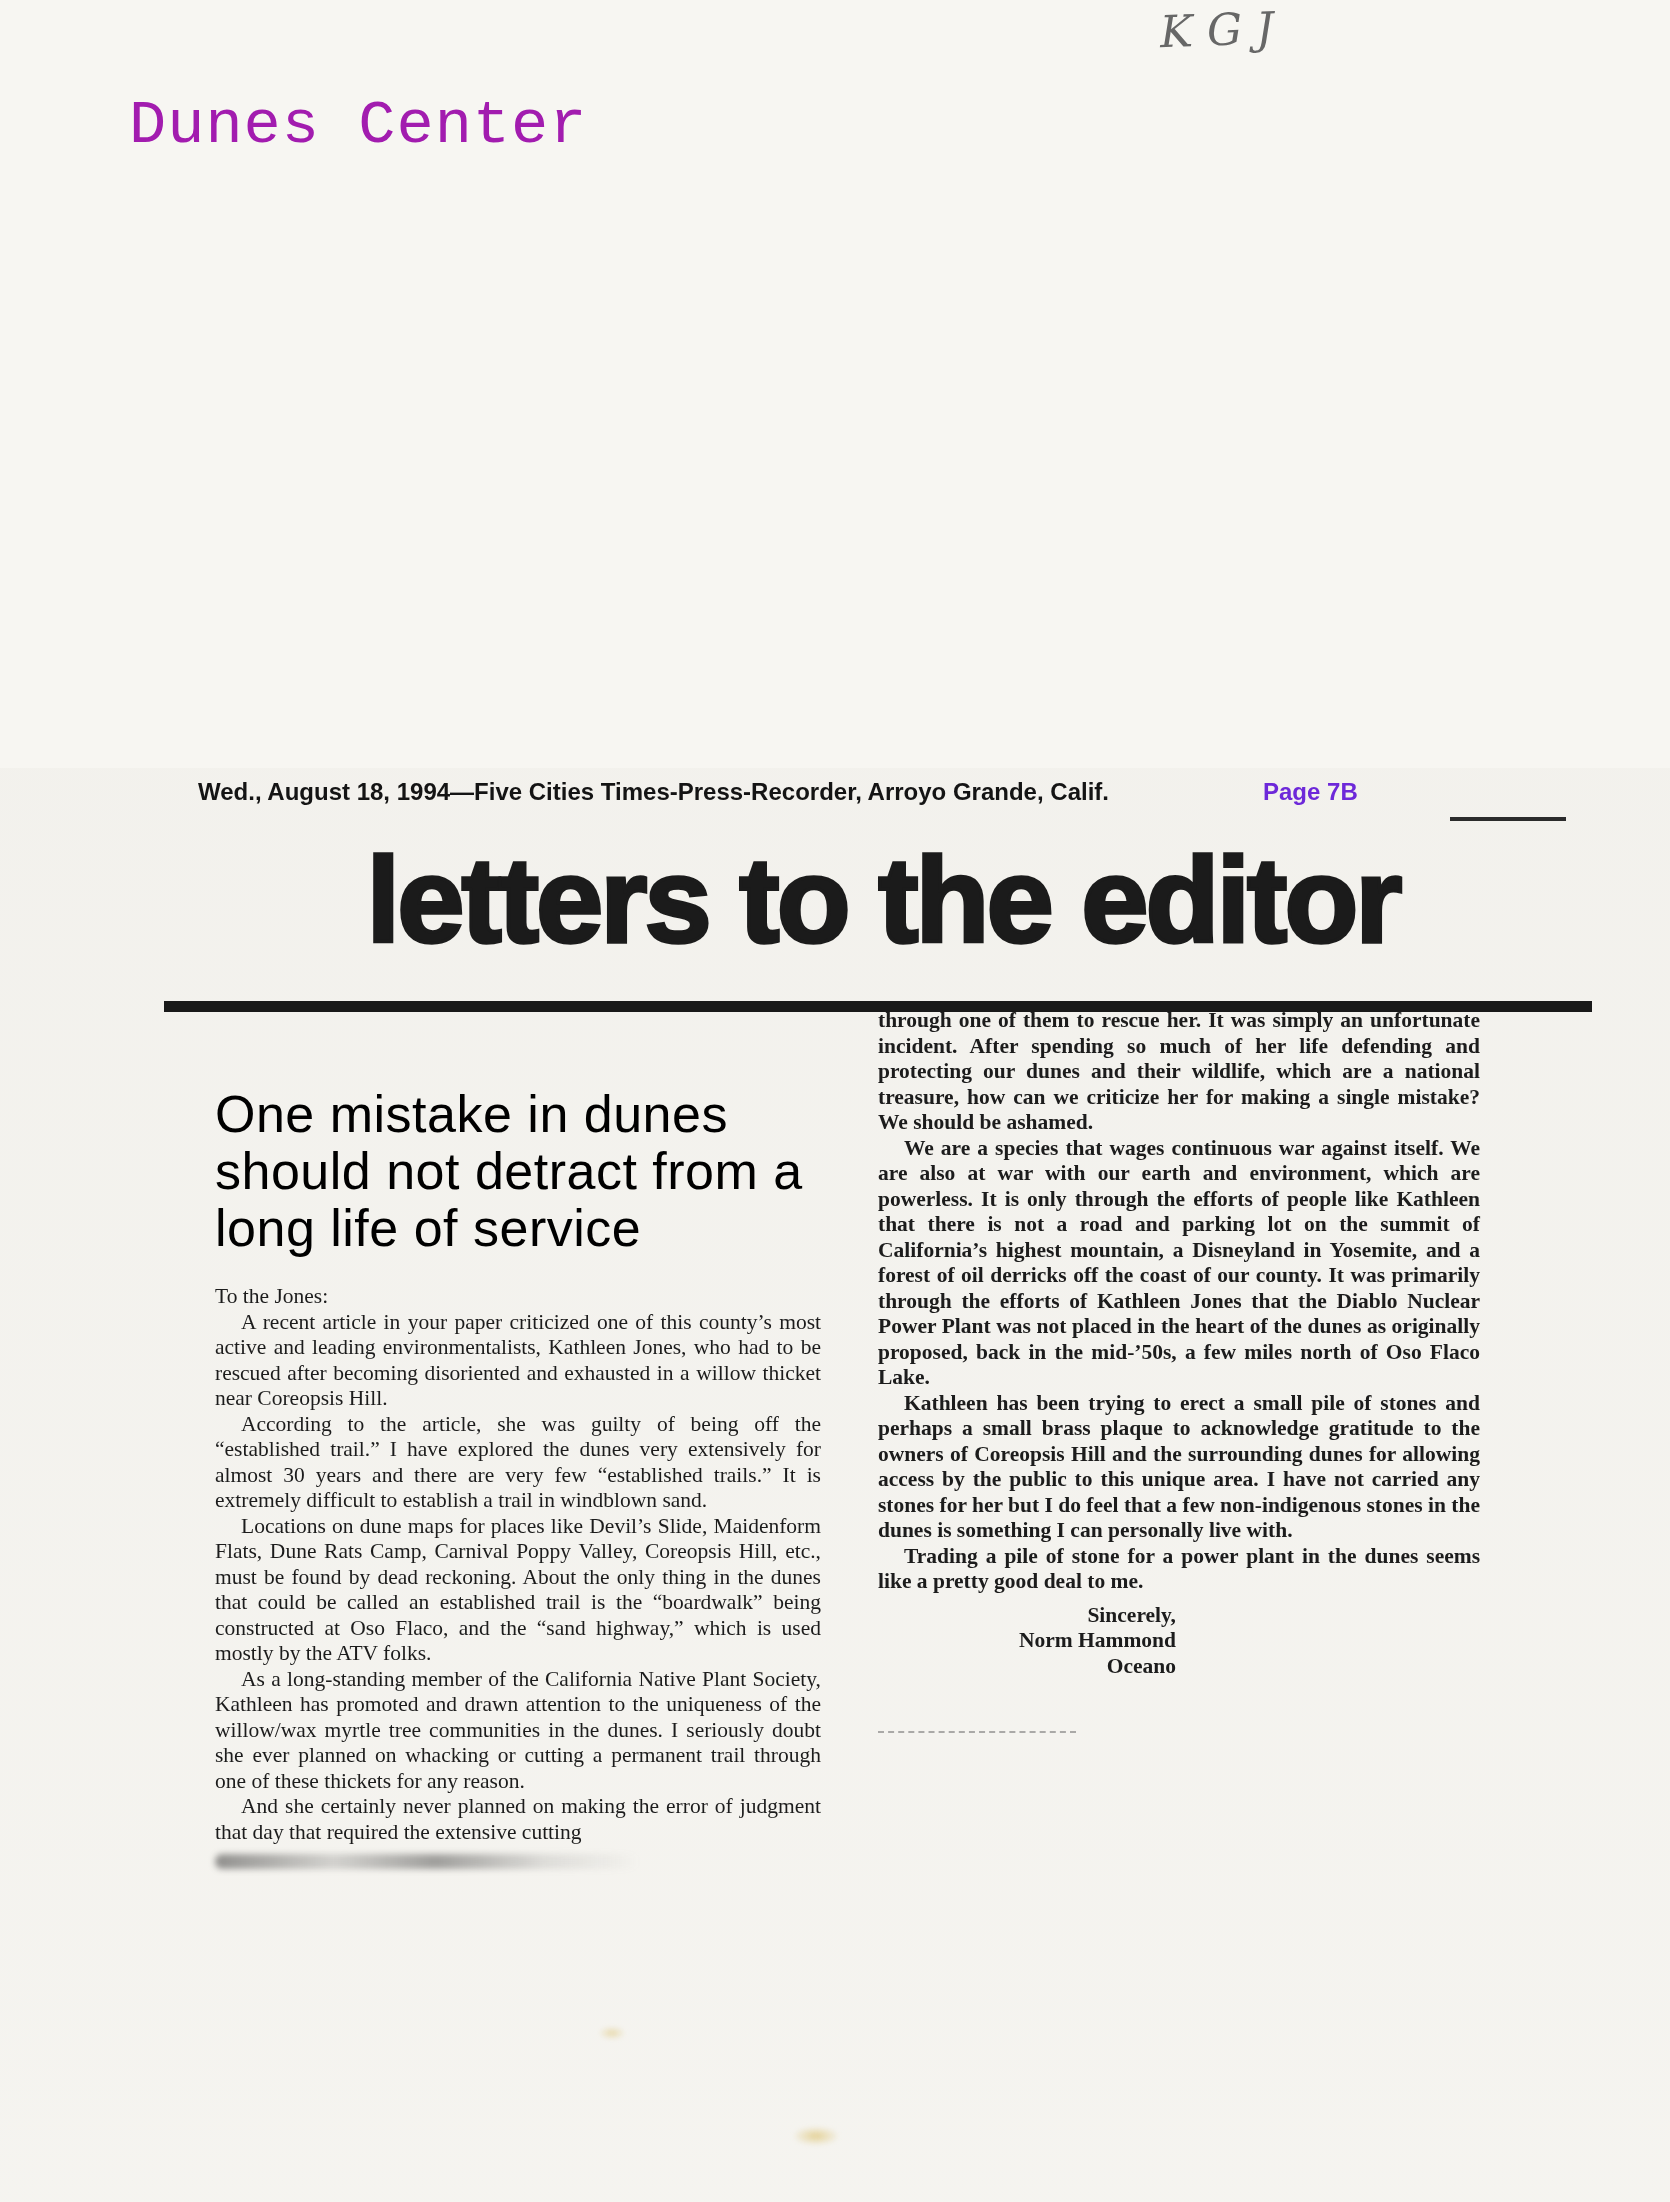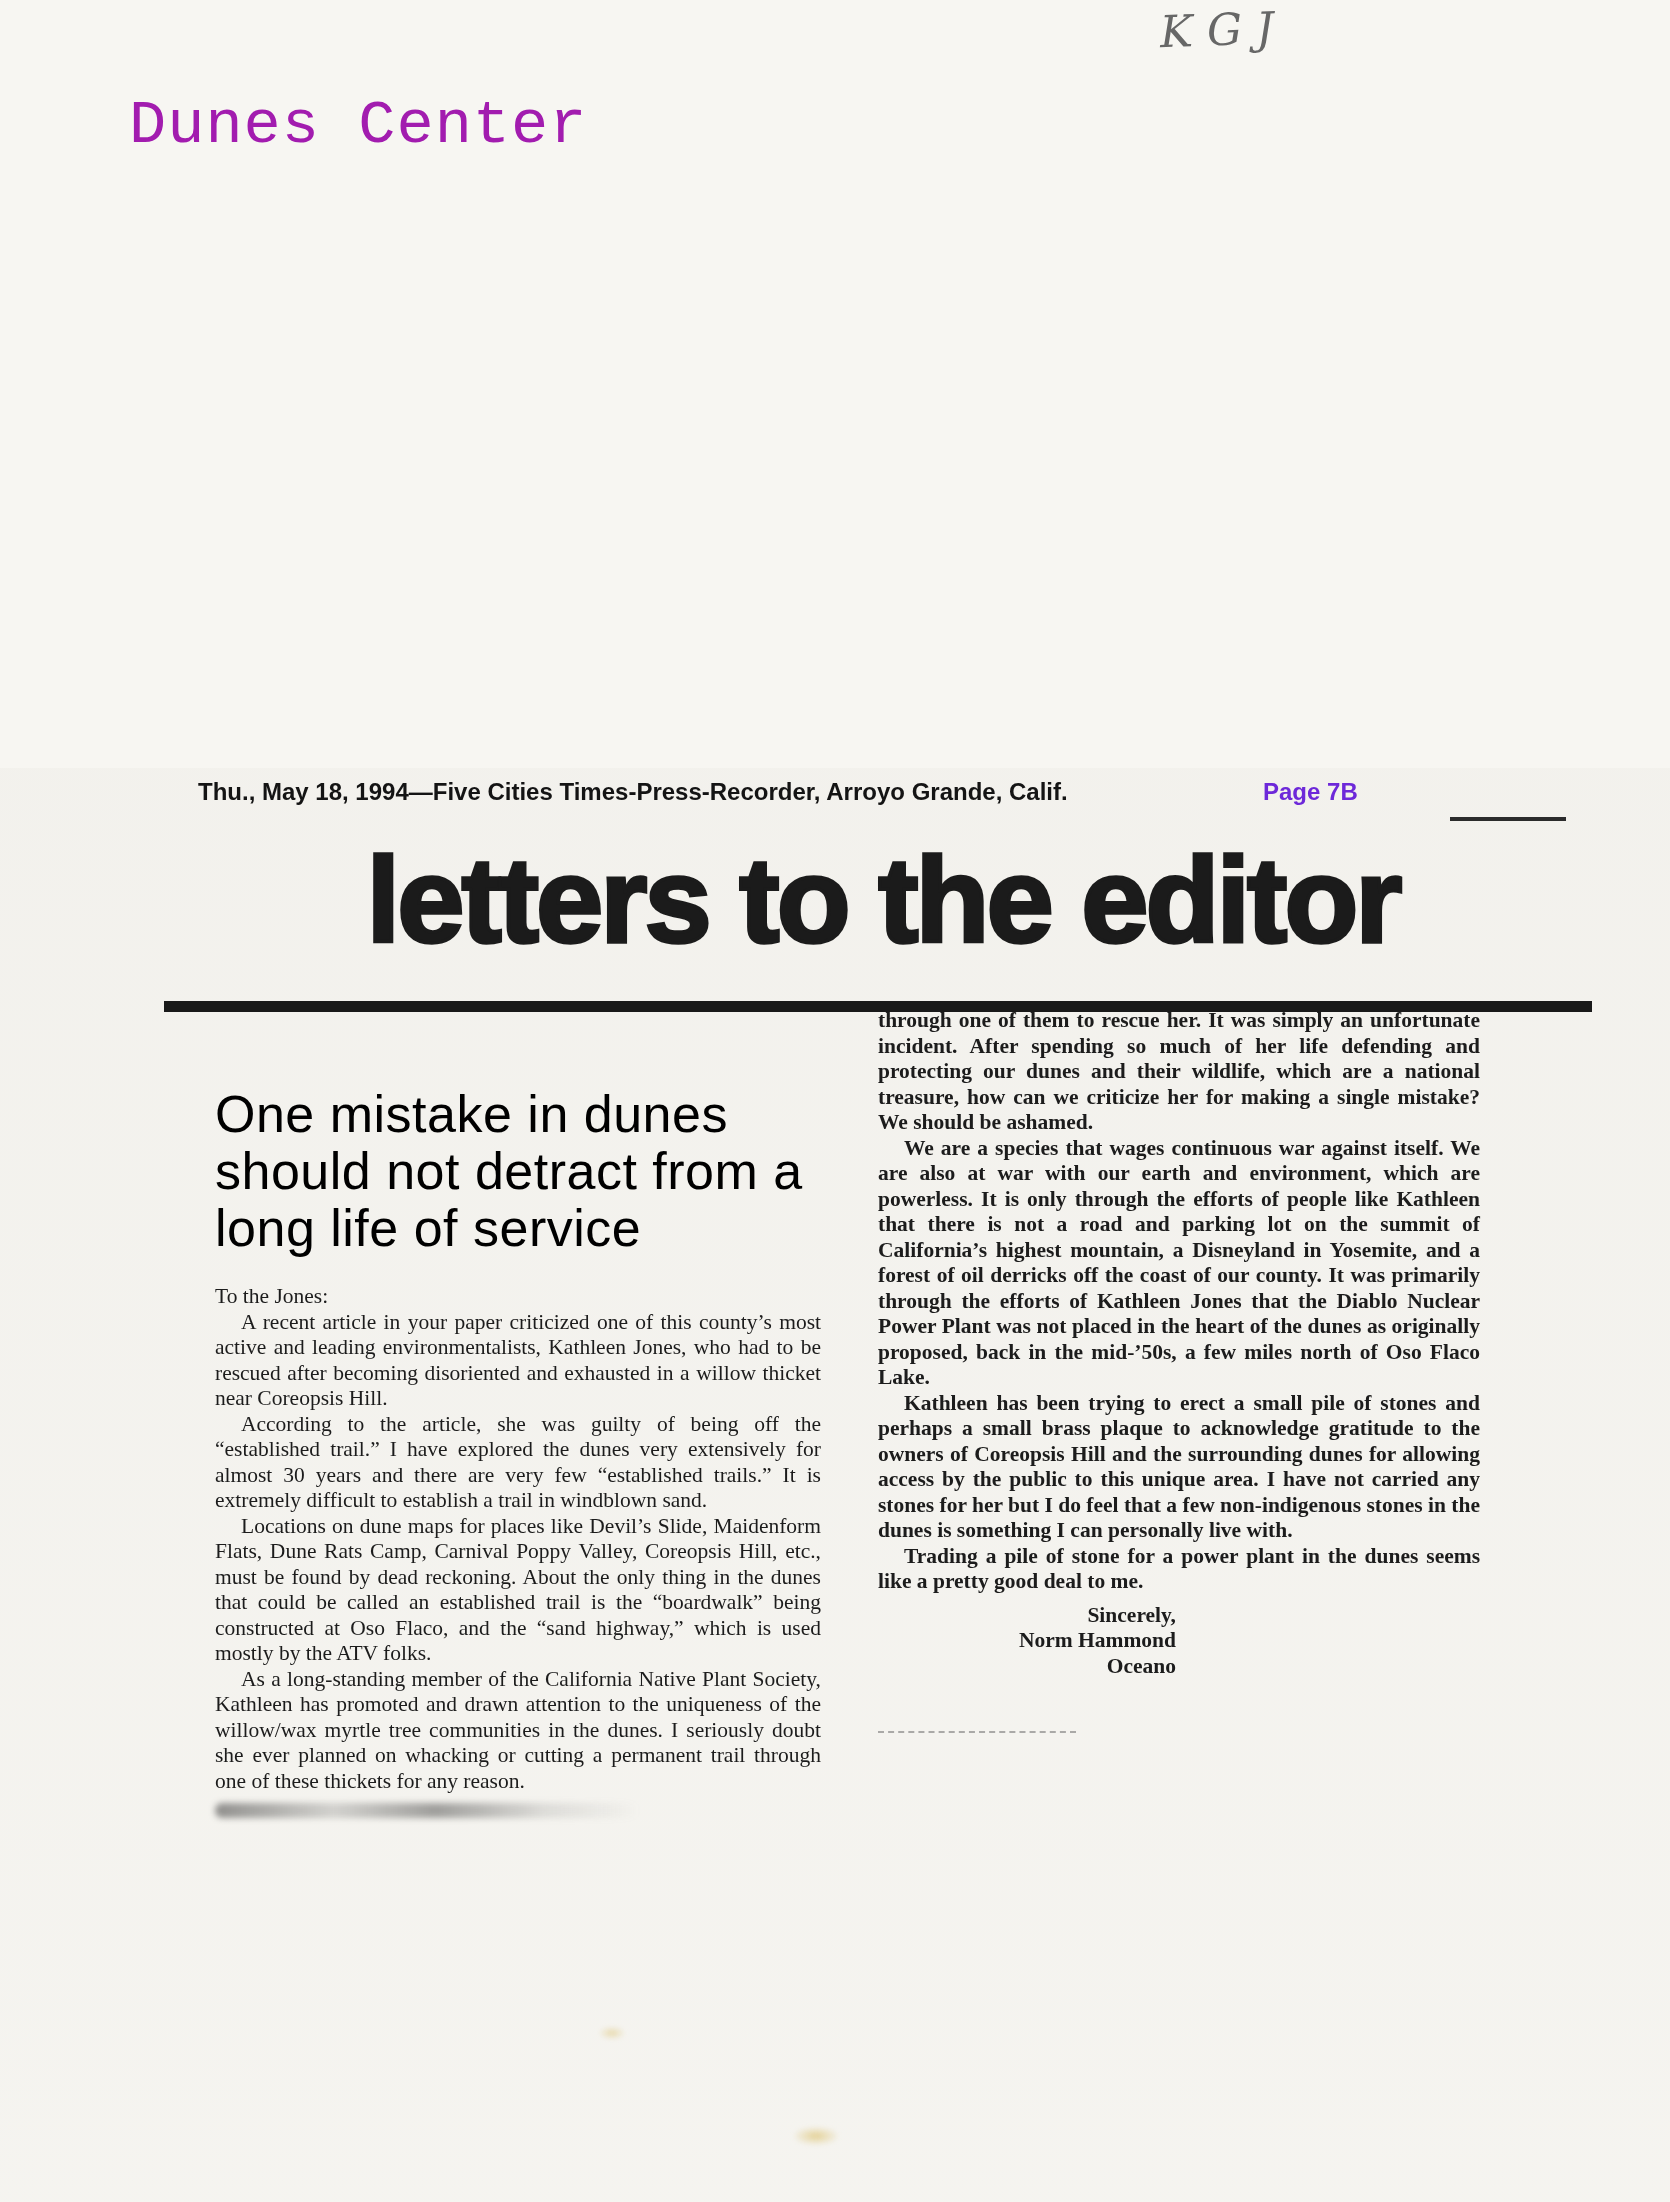--- a/index.html
+++ b/index.html
@@ -81,34 +81,35 @@
 <div>
 
   <div class="host-title">Dunes Center</div>
 
   <div class="handwritten">KGJ</div>
 
   <div class="clipping-tint"></div>
 
   <div class="clipping">
 
-    <span class="dateline">Thu., May 18, 1994—Five Cities Times-Press-Recorder, Arroyo Grande, Calif.</span>
+    <span class="dateline">Wed., August 18, 1994—Five Cities Times-Press-Recorder, Arroyo Grande, Calif.</span>
     <span class="page-number">Page 7B</span>
     <div class="dateline-rule"></div>
 
     <h1 class="masthead">letters to the editor</h1>
     <div class="masthead-rule"></div>
 
     <div class="col col-left">
       <h2 class="letter-headline">One mistake in dunes should not detract from a long life of service</h2>
       <p class="salutation">To the Jones:</p>
       <p class="indent">A recent article in your paper criticized one of this county’s most active and leading environmentalists, Kathleen Jones, who had to be rescued after becoming disoriented and exhausted in a willow thicket near Coreopsis Hill.</p>
       <p class="indent">According to the article, she was guilty of being off the “established trail.” I have explored the dunes very extensively for almost 30 years and there are very few “established trails.” It is extremely difficult to establish a trail in windblown sand.</p>
       <p class="indent">Locations on dune maps for places like Devil’s Slide, Maidenform Flats, Dune Rats Camp, Carnival Poppy Valley, Coreopsis Hill, etc., must be found by dead reckoning. About the only thing in the dunes that could be called an established trail is the “boardwalk” being constructed at Oso Flaco, and the “sand highway,” which is used mostly by the ATV folks.</p>
       <p class="indent">As a long-standing member of the California Native Plant Society, Kathleen has promoted and drawn attention to the uniqueness of the willow/wax myrtle tree communities in the dunes. I seriously doubt she ever planned on whacking or cutting a permanent trail through one of these thickets for any reason.</p>
+      <p class="indent">And she certainly never planned on making the error of judgment that day that required the extensive cutting</p>
       <div class="smudge"></div>
     </div>
 
     <div class="col col-right">
       <p>through one of them to rescue her. It was simply an unfortunate incident. After spending so much of her life defending and protecting our dunes and their wildlife, which are a national treasure, how can we criticize her for making a single mistake? We should be ashamed.</p>
       <p class="indent">We are a species that wages continuous war against itself. We are also at war with our earth and environment, which are powerless. It is only through the efforts of people like Kathleen that there is not a road and parking lot on the summit of California’s highest mountain, a Disneyland in Yosemite, and a forest of oil derricks off the coast of our county. It was primarily through the efforts of Kathleen Jones that the Diablo Nuclear Power Plant was not placed in the heart of the dunes as originally proposed, back in the mid-’50s, a few miles north of Oso Flaco Lake.</p>
       <p class="indent">Kathleen has been trying to erect a small pile of stones and perhaps a small brass plaque to acknowledge gratitude to the owners of Coreopsis Hill and the surrounding dunes for allowing access by the public to this unique area. I have not carried any stones for her but I do feel that a few non-indigenous stones in the dunes is something I can personally live with.</p>
       <p class="indent">Trading a pile of stone for a power plant in the dunes seems like a pretty good deal to me.</p>
       <div class="signature-block">
         <p>Sincerely,</p>

